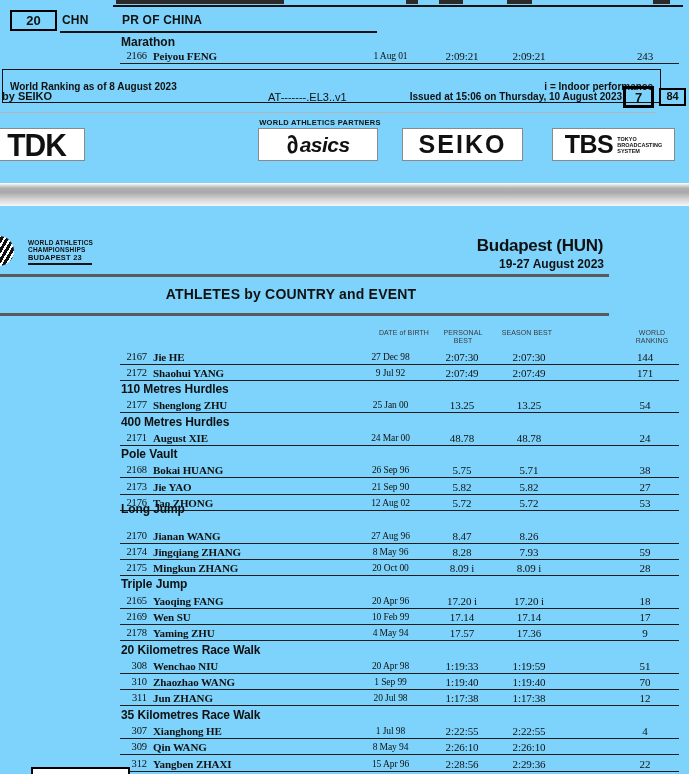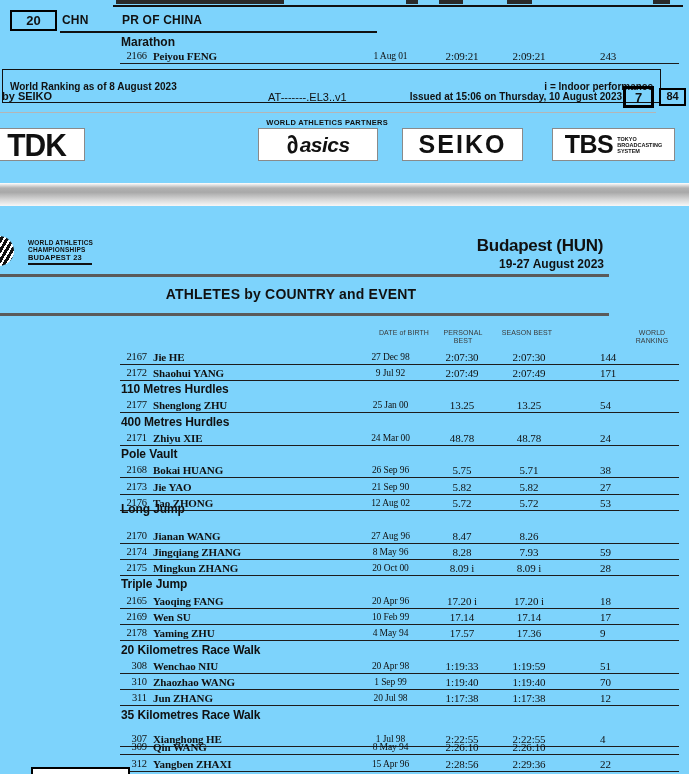--- a/index.html
+++ b/index.html
@@ -20,38 +20,38 @@
 
   
   .trow { position:absolute; left:120px; width:559px; height:16px; line-height:16px; font-size:11px; letter-spacing:-.1px; }
   .underl { border-bottom:1.5px solid #1c1c1c;font-family:Liberation Serif, serif; }
   .trow span { position:absolute; top:0; line-height:16px; white-space:nowrap; }
   .c-bib  { left:0;   width:27px;  text-align:right; font-size:10.5px; }
   .c-name { left:33px; font-weight:700; font-size:11px; }
   .c-dob  { left:230px; width:81px; text-align:center; font-size:9.5px; }
   .c-pb   { left:307px; width:70px; text-align:center; }
   .c-sb   { left:374px; width:70px; text-align:center; }
-  .c-rank { left:480px; width:50px; text-align:left; }
+  .c-rank { left:500px; width:50px; text-align:center; }
   .sect   { left:1px; font-weight:700; font-size:12px; }
 
   
   .wr-box { position:absolute; left:2px; top:69px; width:659px; height:17px; border:1.5px solid #111;
             display:flex; align-items:center; justify-content:space-between; padding:16px 7px;
             font-size:10px; font-weight:700; }
   .by-seiko { position:absolute; left:2px; top:90px; font-weight:700; font-size:11px; }
   .doc-code { position:absolute; left:268px; top:91px; font-size:11px; }
   .issued   { position:absolute; left:380px; top:91px; width:242px; text-align:right; font-weight:700; font-size:10px; }
   .pg-box   { position:absolute; left:623px; top:86px; width:31px; height:22px; border:3px solid #000;
               display:flex; align-items:center; justify-content:center; font-weight:700; font-size:13px; }
   .pg-total { position:absolute; left:659px; top:88px; width:27px; height:18px; border:2px solid #000;
               display:flex; justify-content:center; font-weight:700; font-size:11px; }
   .footer-line { position:absolute; left:0; top:112px; width:656px; height:1px; background:#b5b5b5; }
 
   
-  .partners-title { position:absolute; left:252px; top:118px; width:136px; text-align:right;
+  .partners-title { position:absolute; left:252px; top:118px; width:136px; text-align:center;
                     font-size:7.5px; font-weight:700; letter-spacing:.3px; }
   .logo-box { position:absolute; top:128px; height:33px; border:1px solid #8a8a8a; background:#fff;
               display:flex; align-items:center; justify-content:center; overflow:hidden; }
   .tdk-text   { font-size:30px; font-weight:800; letter-spacing:-1px; transform:scaleY(1.05); }
   .ntn-text   { font-size:27px; font-weight:800; letter-spacing:3px; }
   .asics-glyph{ display:inline-block; transform:rotate(-14deg); font-size:25px; font-weight:700; font-style:italic; margin-right:1px; }
   .asics-text { font-size:21px; font-weight:800; font-style:italic; letter-spacing:-.5px; }
   .seiko-text { font-size:25px; font-weight:800; letter-spacing:2px; }
   .tbs-text   { font-size:25px; font-weight:800; letter-spacing:-.5px; margin-right:4px; }
   .tbs-sub    { display:flex; flex-direction:column; justify-content:center; font-size:5.5px; font-weight:700; line-height:6px; text-align:left; }
@@ -199,21 +199,21 @@
         <span class="c-dob">25 Jan 00</span>
         <span class="c-pb">13.25</span>
         <span class="c-sb">13.25</span>
         <span class="c-rank">54</span>
       </div>
       <div class="trow" style="top: 413.62px;">
         <span class="sect">400 Metres Hurdles</span>
       </div>
       <div class="trow underl" style="top: 429.9px;">
         <span class="c-bib">2171</span>
-        <span class="c-name">Zhiyu XIE</span>
+        <span class="c-name">August XIE</span>
         <span class="c-dob">24 Mar 00</span>
         <span class="c-pb">48.78</span>
         <span class="c-sb">48.78</span>
         <span class="c-rank">24</span>
       </div>
       <div class="trow" style="top: 446.18px;">
         <span class="sect">Pole Vault</span>
       </div>
       <div class="trow underl" style="top: 462.46px;">
         <span class="c-bib">2168</span>
@@ -316,21 +316,21 @@
         <span class="c-bib">311</span>
         <span class="c-name">Jun ZHANG</span>
         <span class="c-dob">20 Jul 98</span>
         <span class="c-pb">1:17:38</span>
         <span class="c-sb">1:17:38</span>
         <span class="c-rank">12</span>
       </div>
       <div class="trow" style="top: 706.66px;">
         <span class="sect">35 Kilometres Race Walk</span>
       </div>
-      <div class="trow underl" style="top: 722.94px; margin-top: 8px;">
+      <div class="trow underl" style="top: 722.94px;">
         <span class="c-bib">307</span>
         <span class="c-name">Xianghong HE</span>
         <span class="c-dob">1 Jul 98</span>
         <span class="c-pb">2:22:55</span>
         <span class="c-sb">2:22:55</span>
         <span class="c-rank">4</span>
       </div>
       <div class="trow underl" style="top: 739.22px;">
         <span class="c-bib">309</span>
         <span class="c-name">Qin WANG</span>

